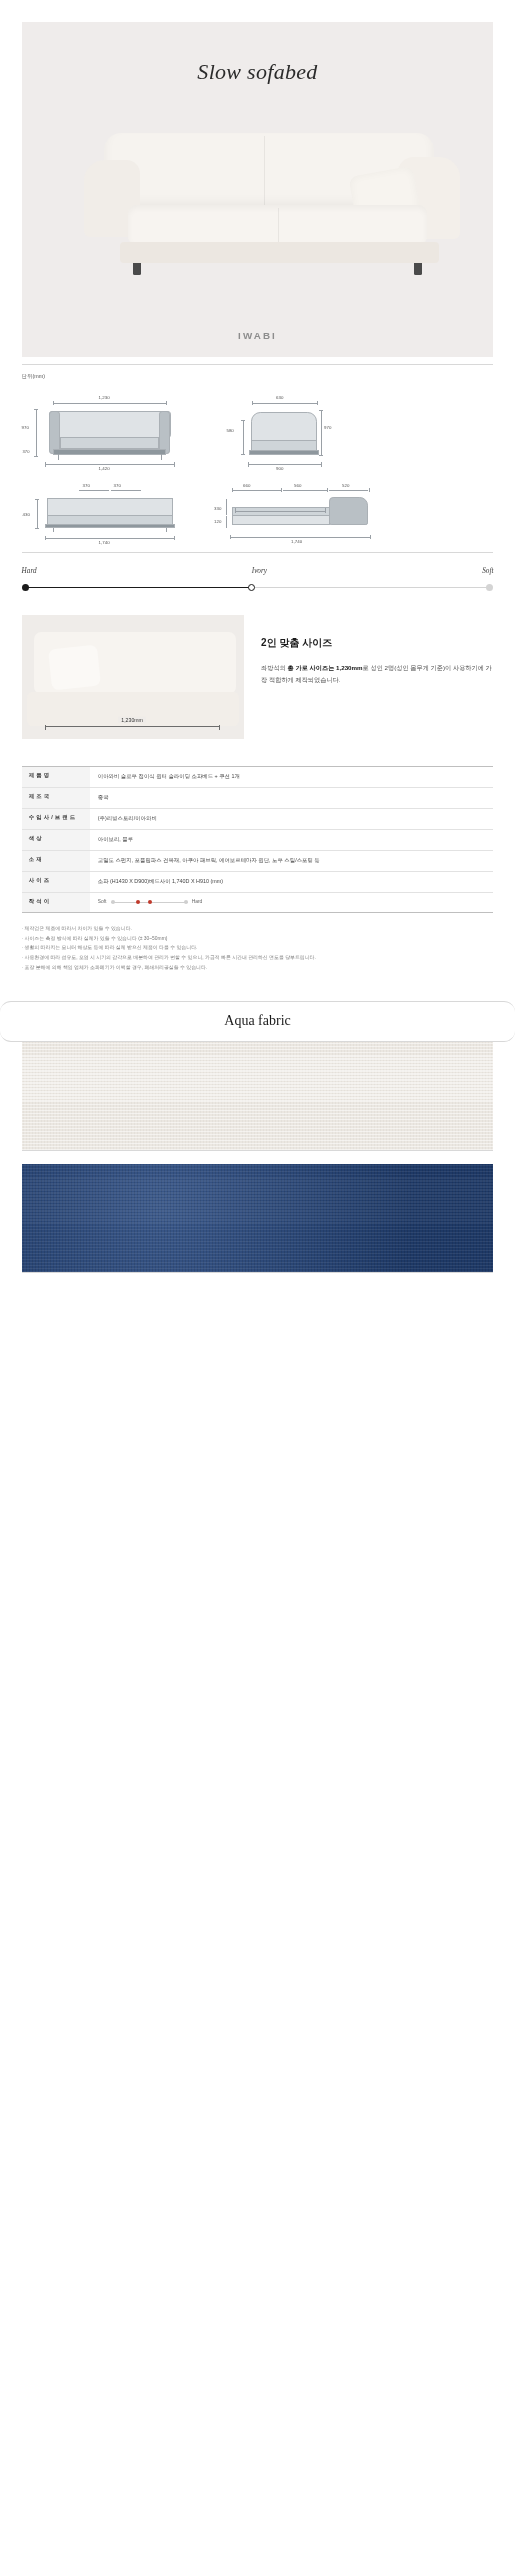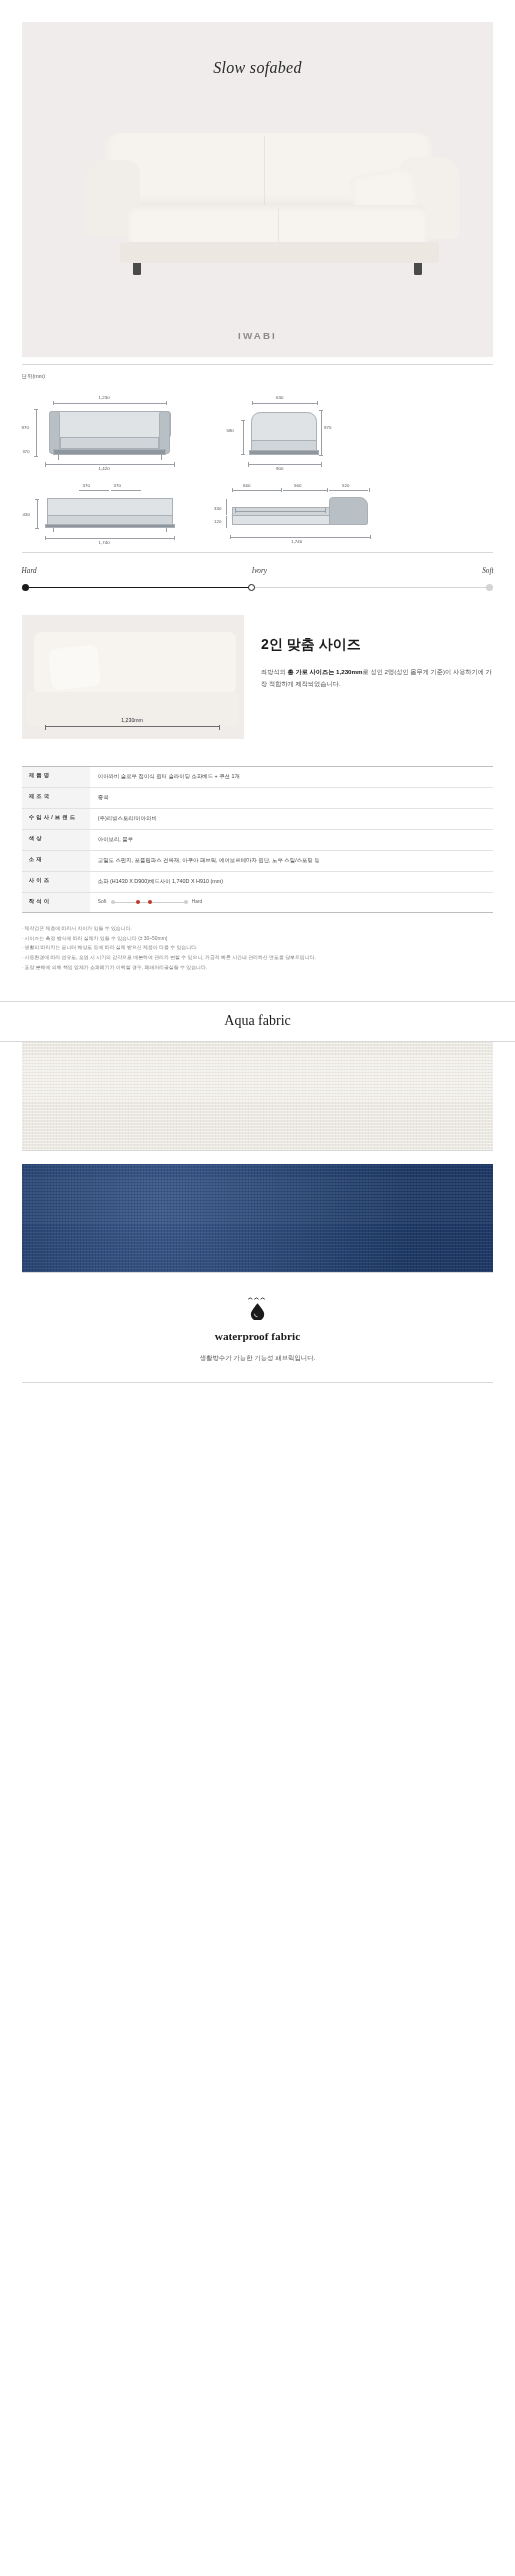--- a/index.html
+++ b/index.html
@@ -21,21 +21,21 @@
     position: relative;
     overflow: hidden;
   }
   .hero-title {
     position: absolute;
     top: 37px;
     left: 0; right: 0;
     text-align: center;
     font-family: "Liberation Serif", serif;
     font-style: italic;
-    font-size: 16px;
+    font-size: 22px;
     color: #2b2b2b;
     letter-spacing: 0.3px;
   }
   .hero-brand {
     position: absolute;
     bottom: 15.5px;
     left: 0; right: 0;
     text-align: center;
     font-size: 9.8px;
     font-weight: bold;
@@ -287,21 +287,21 @@
     background: #efece9;
     padding: 0 3.1px;
     font-size: 5.2px;
     color: #333;
   }
   .two-seat-text {
     flex: 1;
     padding: 21.6px 0 0 17.5px;
   }
   .two-seat-text h3 {
-    font-size: 14px;
+    font-size: 10px;
     font-weight: bold;
     margin-bottom: 12px;
     color: #1b1b1b;
   }
   .two-seat-text p {
     font-size: 6.2px;
     line-height: 1.95;
     color: #4a4a4a;
   }
   .two-seat-text p b { font-weight: bold; color: #111; }
@@ -366,20 +366,21 @@
   
   .fabric-head {
     margin-top: 29px;
     border-top: 0.5px solid #d8d8d8;
     border-bottom: 0.5px solid #d8d8d8;
     padding: 11.3px 0;
     text-align: center;
     font-family: "Liberation Serif", serif;
     font-size: 14px;
     color: #1b1b1b;
+    border-radius: 11px;
   }
   .swatch {
     margin: 0 21.6px;
     height: 108px;
   }
   .swatch.ivory {
     background: #ebe7e1;
     background-image:
       repeating-linear-gradient(0deg, rgba(255,255,255,0.5) 0 0.5px, rgba(0,0,0,0) 0.5px 1.5px),
       repeating-linear-gradient(90deg, rgba(0,0,0,0.03) 0 0.5px, rgba(0,0,0,0) 0.5px 1.5px);
@@ -660,29 +661,17 @@
   </div>
 
   <div class="fabric-head">Aqua fabric</div>
 
   <div class="swatch ivory"></div>
   <hr class="sw-divider">
 
   <div class="swatch blue" style="margin-top:13.4px;"></div>
   <hr class="sw-divider">
 
-  <div class="feature">
-    <div class="ico">
-      <svg width="29" height="24" viewBox="0 0 56 46">
-        <path d="M10 6 q4 -5 8 0 M22 6 q4 -5 8 0 M34 6 q4 -5 8 0" fill="none" stroke="#1b1b1b" stroke-width="1.6"></path>
-        <path d="M28 14 C20 24 15 30 15 35 a13 13 0 0 0 26 0 c0 -5 -5 -11 -13 -21 z" fill="#1b1b1b"></path>
-        <path d="M22 34 a6 6 0 0 0 6 6" fill="none" stroke="#ffffff" stroke-width="1.4"></path>
-      </svg>
-    </div>
-    <h4 class="plain">waterproof fabric</h4>
-    <p>생활방수가 가능한 기능성 패브릭입니다.</p>
-    <hr class="rule">
-  </div>
 
 
   <div class="bottom-pad"></div>
 </div>
 
 
 </body></html>

